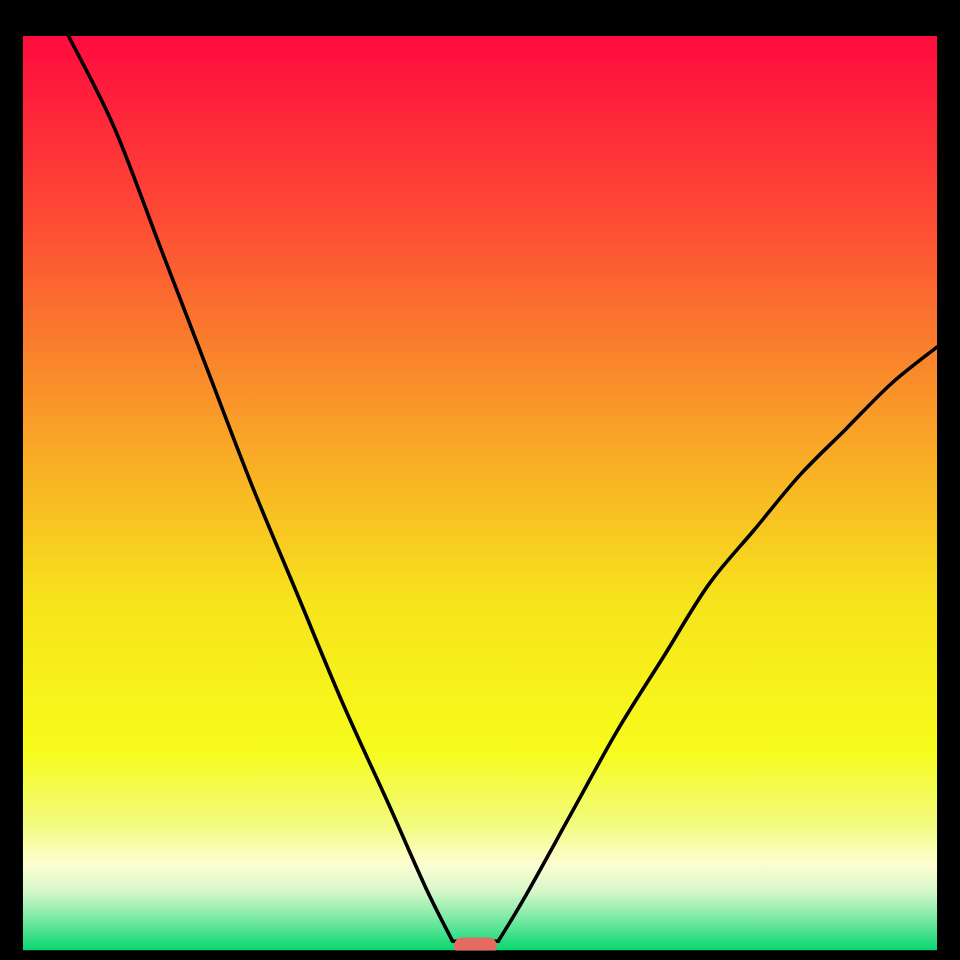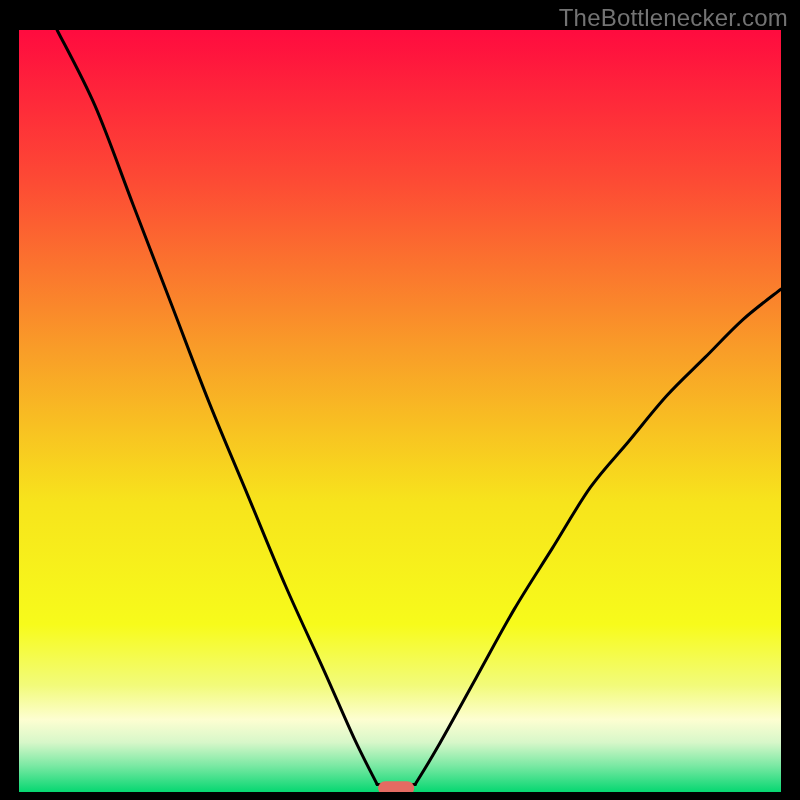--- a/index.html
+++ b/index.html
@@ -35,21 +35,20 @@
     height: 762px;
   }
   svg {
     display: block;
   }
 </style>
 </head>
 <body>
 
 <div class="container">
-  <div class="watermark">TheBottlenecker.com</div>
   <div class="plot">
     <svg id="chart-svg" width="762" height="762" viewBox="0 0 762 762">
       <defs>
         <linearGradient id="bg-grad" x1="0" y1="0" x2="0" y2="1">
             <stop offset="0.0%" stop-color="#ff0b3f"></stop>
             <stop offset="20.0%" stop-color="#fd4b34"></stop>
             <stop offset="42.0%" stop-color="#f99d28"></stop>
             <stop offset="62.0%" stop-color="#f7e41c"></stop>
             <stop offset="78.0%" stop-color="#f7fb1b"></stop>
             <stop offset="86.0%" stop-color="#f2fb7a"></stop>

